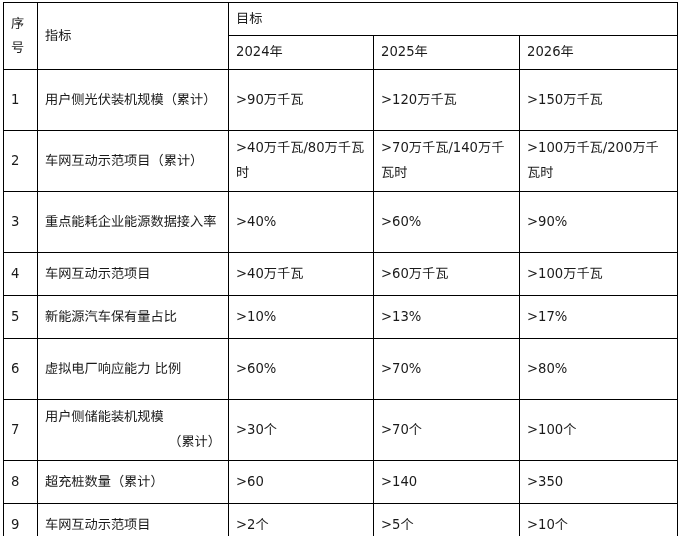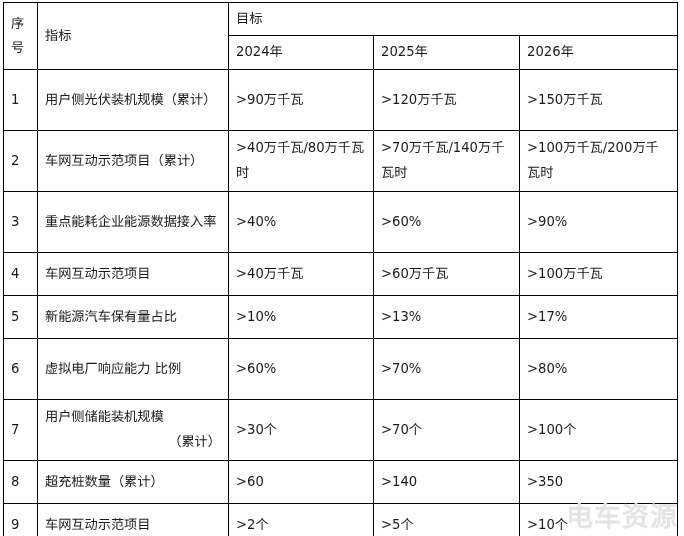--- a/index.html
+++ b/index.html
@@ -214,15 +214,14 @@
         <td class="seq-cell">9</td>
         <td class="metric-cell">车网互动示范项目</td>
         <td class="val-cell">&gt;2个</td>
         <td class="val-cell">&gt;5个</td>
         <td class="val-cell">&gt;10个</td>
       </tr>
 
     </tbody>
   </table>
 
-  <div class="watermark">电车资源</div>
 
 </div>
 
 </body></html>

